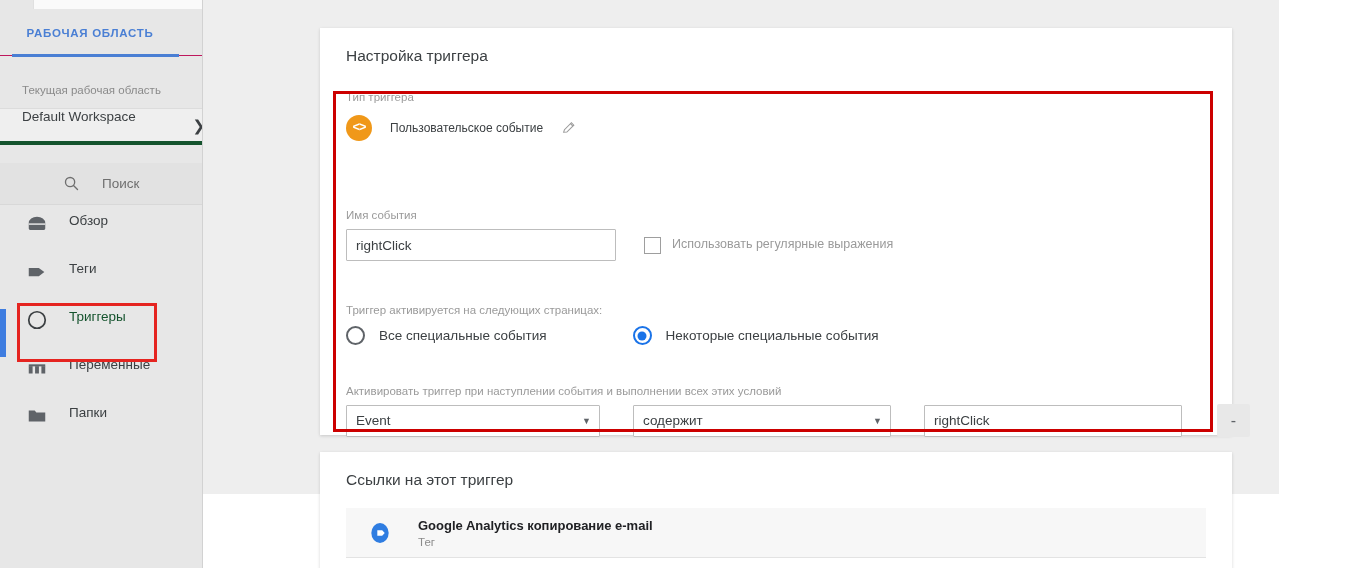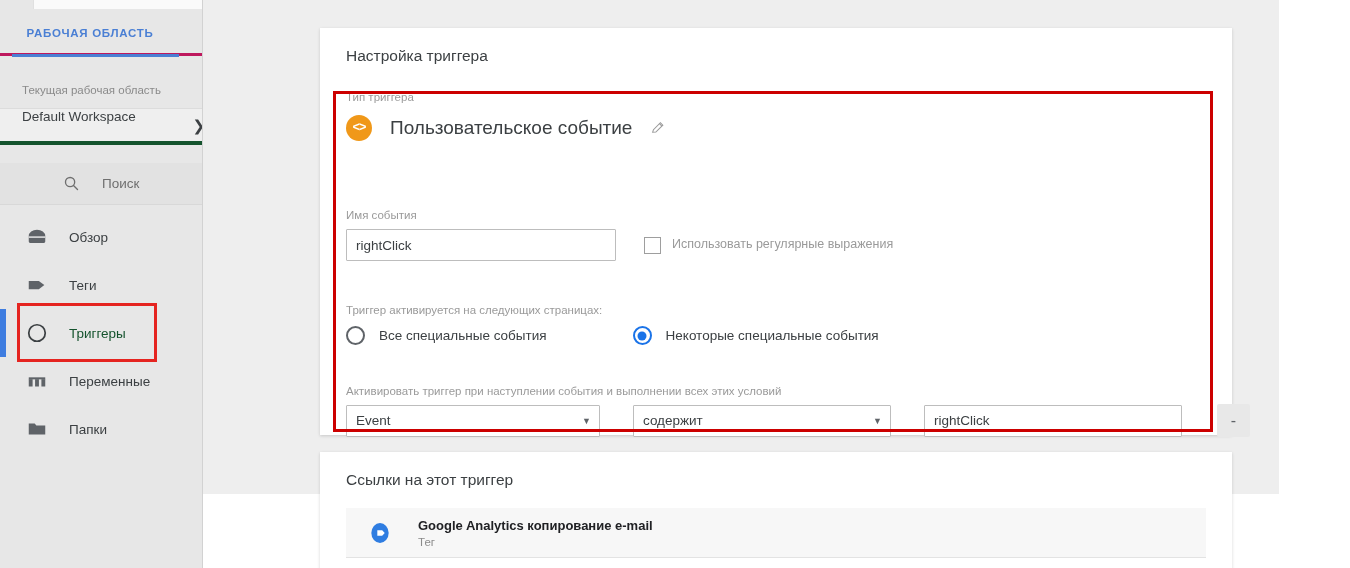--- a/index.html
+++ b/index.html
@@ -23,21 +23,21 @@
     width: 203px; height: 568px;
     background: #e7e7e7;
     border-right: 1px solid #d2d2d2;
     overflow: hidden;
   }
   .tabbar {
     position: absolute;
     left: 0; top: 9px;
     width: 203px; height: 47px;
     background: #e7e7e7;
-    border-bottom: 3px solid #be185d;
+    border-bottom: 1px solid #be185d;
   }
   .tab {
     position: absolute;
     top: 0;
     height: 47px;
     display: flex;
     align-items: center;
     justify-content: center;
     font-size: 11.5px;
     letter-spacing: .7px;
@@ -112,21 +112,21 @@
     margin-left: 22px;
     font-size: 13.5px;
     color: #6f6f6f;
   }
 
   .navlist { position: absolute; left: 0; top: 213px; width: 203px; }
   .navitem {
     position: relative;
     height: 48px;
     display: flex;
-    align-items: center;
+    align-items: flex-start;
   }
   .navitem .ico {
     margin-left: 26px;
     width: 22px; height: 22px;
     display: flex; align-items: center; justify-content: center;
     flex: 0 0 auto;
   }
   .navitem .lbl {
     margin-left: 21px;
     font-size: 13.5px;
@@ -200,21 +200,21 @@
     display: flex; align-items: center; justify-content: center;
     color: #ffffff;
     font-size: 12.5px;
     font-weight: bold;
     font-family: "Liberation Mono", monospace;
     letter-spacing: -1px;
     flex: 0 0 auto;
   }
   .type-name {
     margin-left: 18px;
-    font-size: 19px;
+    font-size: 12px;
     color: #3c4043;
   }
   .pencil-icon { margin-left: 18px; width: 16px; height: 16px; }
 
   .lbl-event { position: absolute; left: 26px; top: 118px; }
   .event-row {
     position: absolute;
     left: 26px; top: 138px;
     display: flex; align-items: center;
   }

